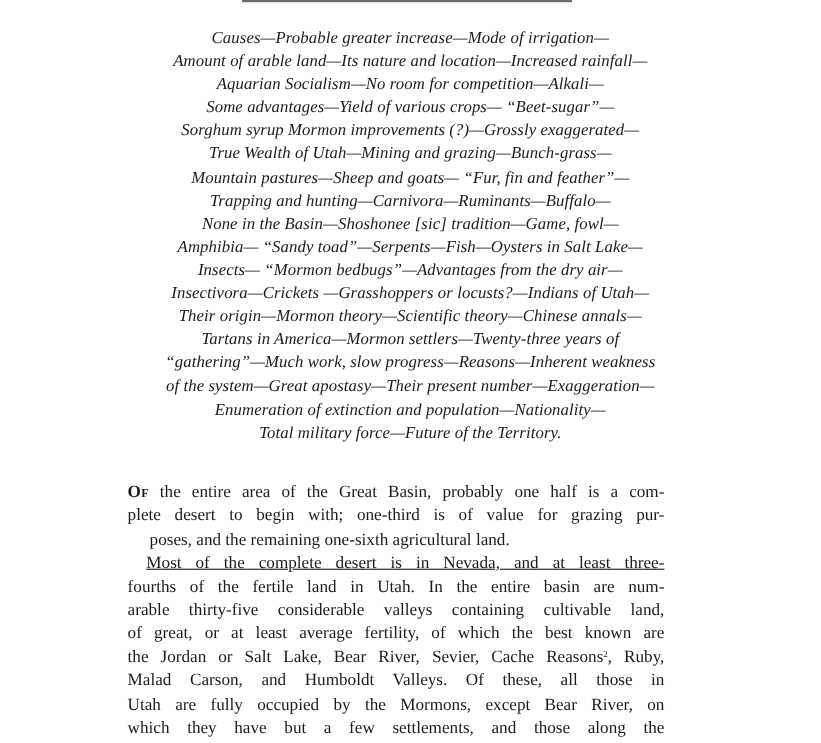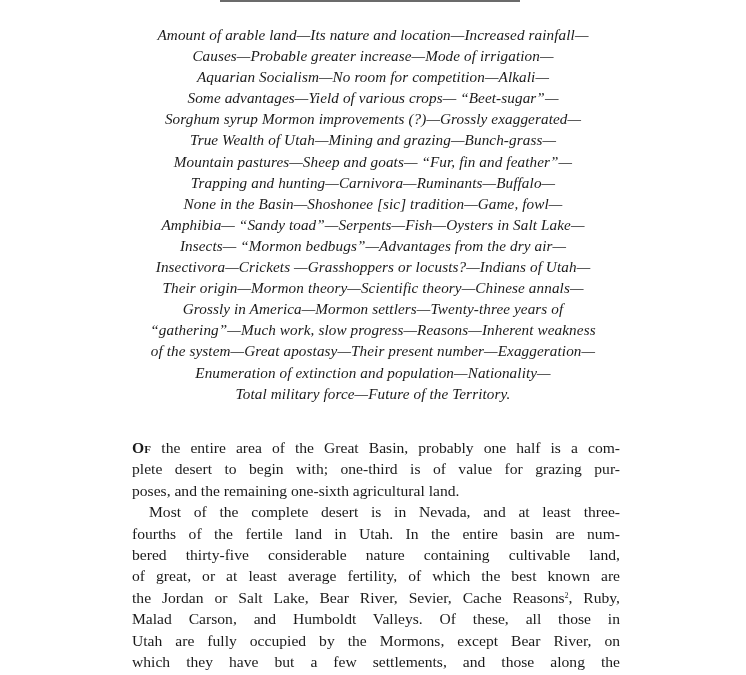--- a/index.html
+++ b/index.html
@@ -33,85 +33,87 @@
       font-size: 15.2px;
       line-height: 21.1px;
       letter-spacing: 0.1px;
     }
     .synopsis .line {
       display: block;
       white-space: nowrap;
     }
     .body-text {
       position: absolute;
-      left: 132px;
+      left: 116px;
       top: 437px;
       width: 488px;
       font-size: 15.6px;
       line-height: 21.4px;
       text-align: justify;
     }
     .body-text .line {
       display: block;
       white-space: nowrap;
       text-align: justify;
       text-align-last: justify;
     }
     .body-text .line.last {
       text-align-last: left;
+      margin-left: 20px;
     }
     .body-text .line.indent {
       padding-left: 17px;
+      text-decoration: underline;
     }
     .drop-cap {
       font-weight: bold;
       font-variant: small-caps;
       letter-spacing: 0.2px;
     }
     sup {
       font-size: 8px;
       line-height: 0;
       vertical-align: 5px;
     }
   </style>
 </head>
 <body>
 
 <div class="top-rule"></div>
 
 <div class="synopsis">
+  <span class="line">Causes—Probable greater increase—Mode of irrigation—</span>
   <span class="line">Amount of arable land—Its nature and location—Increased rainfall—</span>
-  <span class="line">Causes—Probable greater increase—Mode of irrigation—</span>
   <span class="line">Aquarian Socialism—No room for competition—Alkali—</span>
   <span class="line">Some advantages—Yield of various crops— “Beet-sugar”—</span>
   <span class="line">Sorghum syrup Mormon improvements (?)—Grossly exaggerated—</span>
   <span class="line">True Wealth of Utah—Mining and grazing—Bunch-grass—</span>
   <span class="line">Mountain pastures—Sheep and goats— “Fur, fin and feather”—</span>
   <span class="line">Trapping and hunting—Carnivora—Ruminants—Buffalo—</span>
   <span class="line">None in the Basin—Shoshonee [sic] tradition—Game, fowl—</span>
   <span class="line">Amphibia— “Sandy toad”—Serpents—Fish—Oysters in Salt Lake—</span>
   <span class="line">Insects— “Mormon bedbugs”—Advantages from the dry air—</span>
   <span class="line">Insectivora—Crickets —Grasshoppers or locusts?—Indians of Utah—</span>
   <span class="line">Their origin—Mormon theory—Scientific theory—Chinese annals—</span>
-  <span class="line">Grossly in America—Mormon settlers—Twenty-three years of</span>
+  <span class="line">Tartans in America—Mormon settlers—Twenty-three years of</span>
   <span class="line">“gathering”—Much work, slow progress—Reasons—Inherent weakness</span>
   <span class="line">of the system—Great apostasy—Their present number—Exaggeration—</span>
   <span class="line">Enumeration of extinction and population—Nationality—</span>
   <span class="line">Total military force—Future of the Territory.</span>
 </div>
 
 <div class="body-text">
   <div>
     <span class="line"><span class="drop-cap">Of</span><span> the entire area of the Great Basin, probably one half is a com-</span></span>
     <span class="line">plete desert to begin with; one-third is of value for grazing pur-</span>
     <span class="line last">poses, and the remaining one-sixth agricultural land.</span>
   </div>
   <div>
     <span class="line indent">Most of the complete desert is in Nevada, and at least three-</span>
     <span class="line">fourths of the fertile land in Utah. In the entire basin are num-</span>
-    <span class="line">bered thirty-five considerable nature containing cultivable land,</span>
+    <span class="line">arable thirty-five considerable valleys containing cultivable land,</span>
     <span class="line">of great, or at least average fertility, of which the best known are</span>
     <span class="line"><span>the Jordan or Salt Lake, Bear River, Sevier, Cache Reasons</span><sup>2</sup><span>, Ruby,</span></span>
     <span class="line">Malad Carson, and Humboldt Valleys. Of these, all those in</span>
     <span class="line">Utah are fully occupied by the Mormons, except Bear River, on</span>
     <span class="line">which they have but a few settlements, and those along the</span>
   </div>
 </div>
 
 </body></html>

